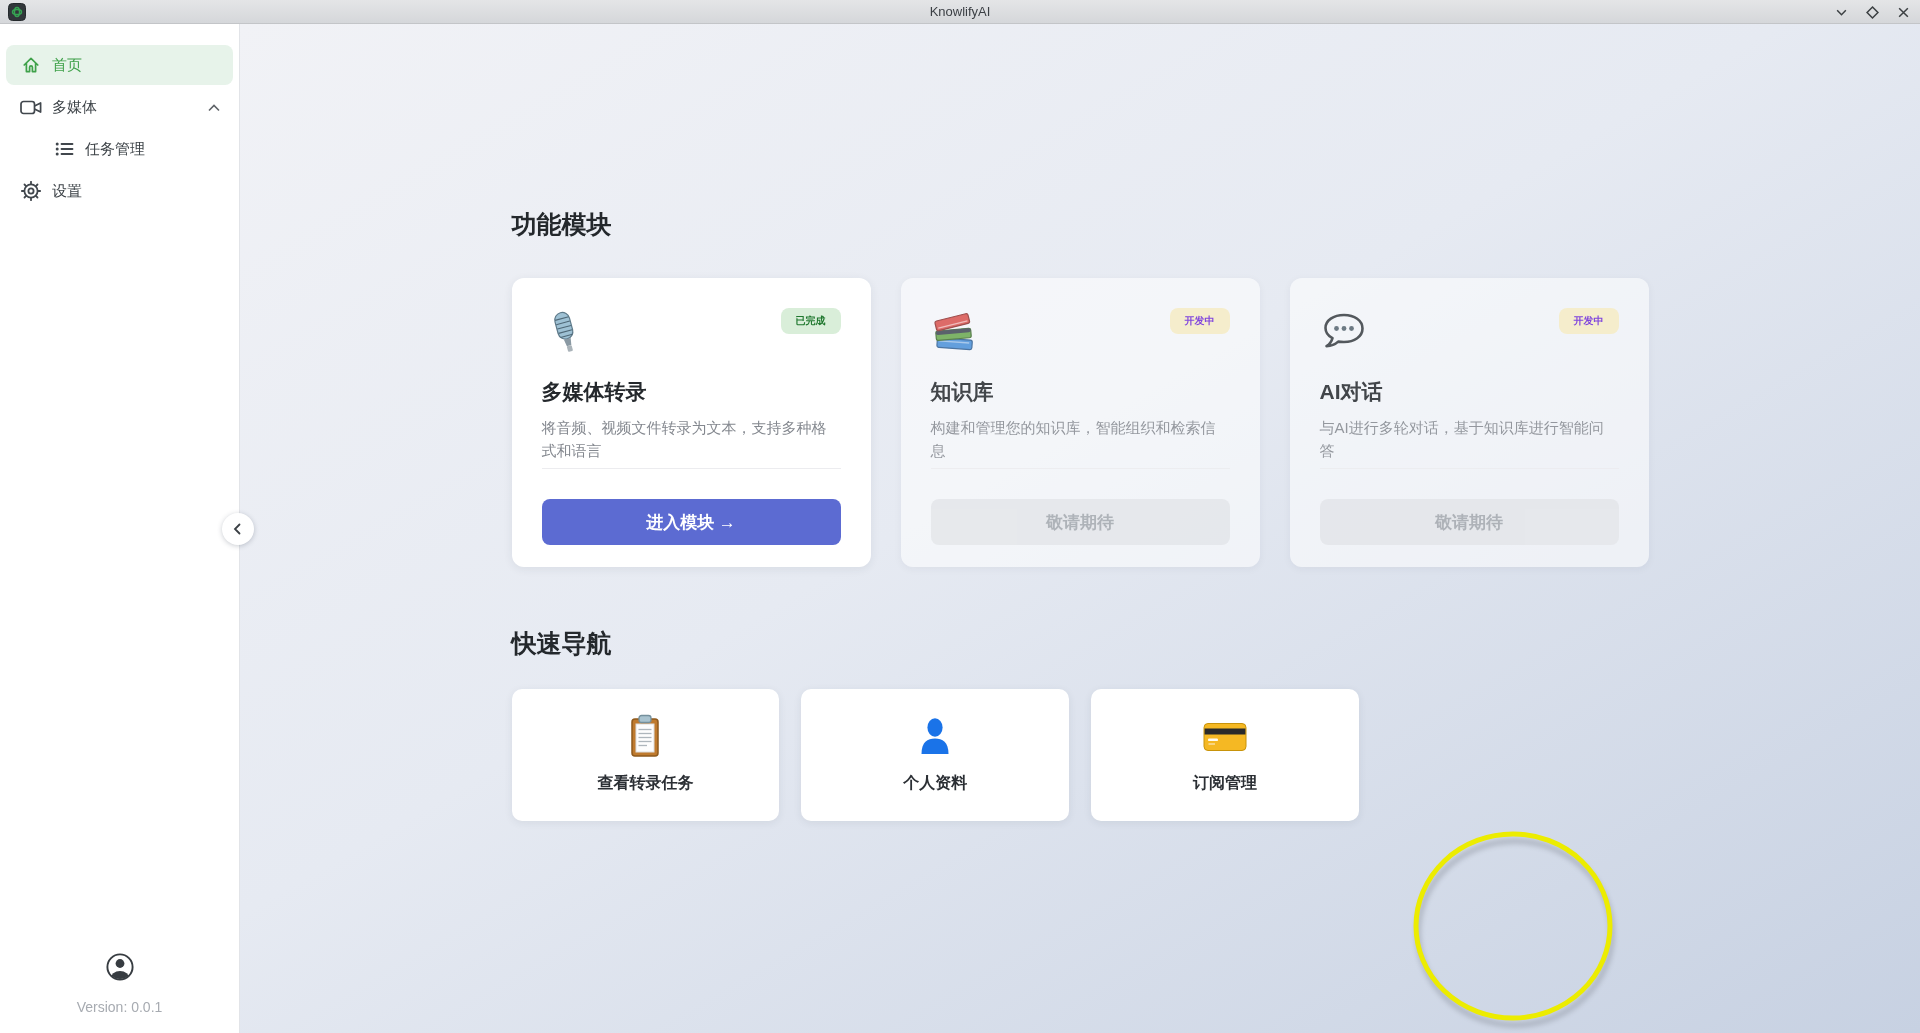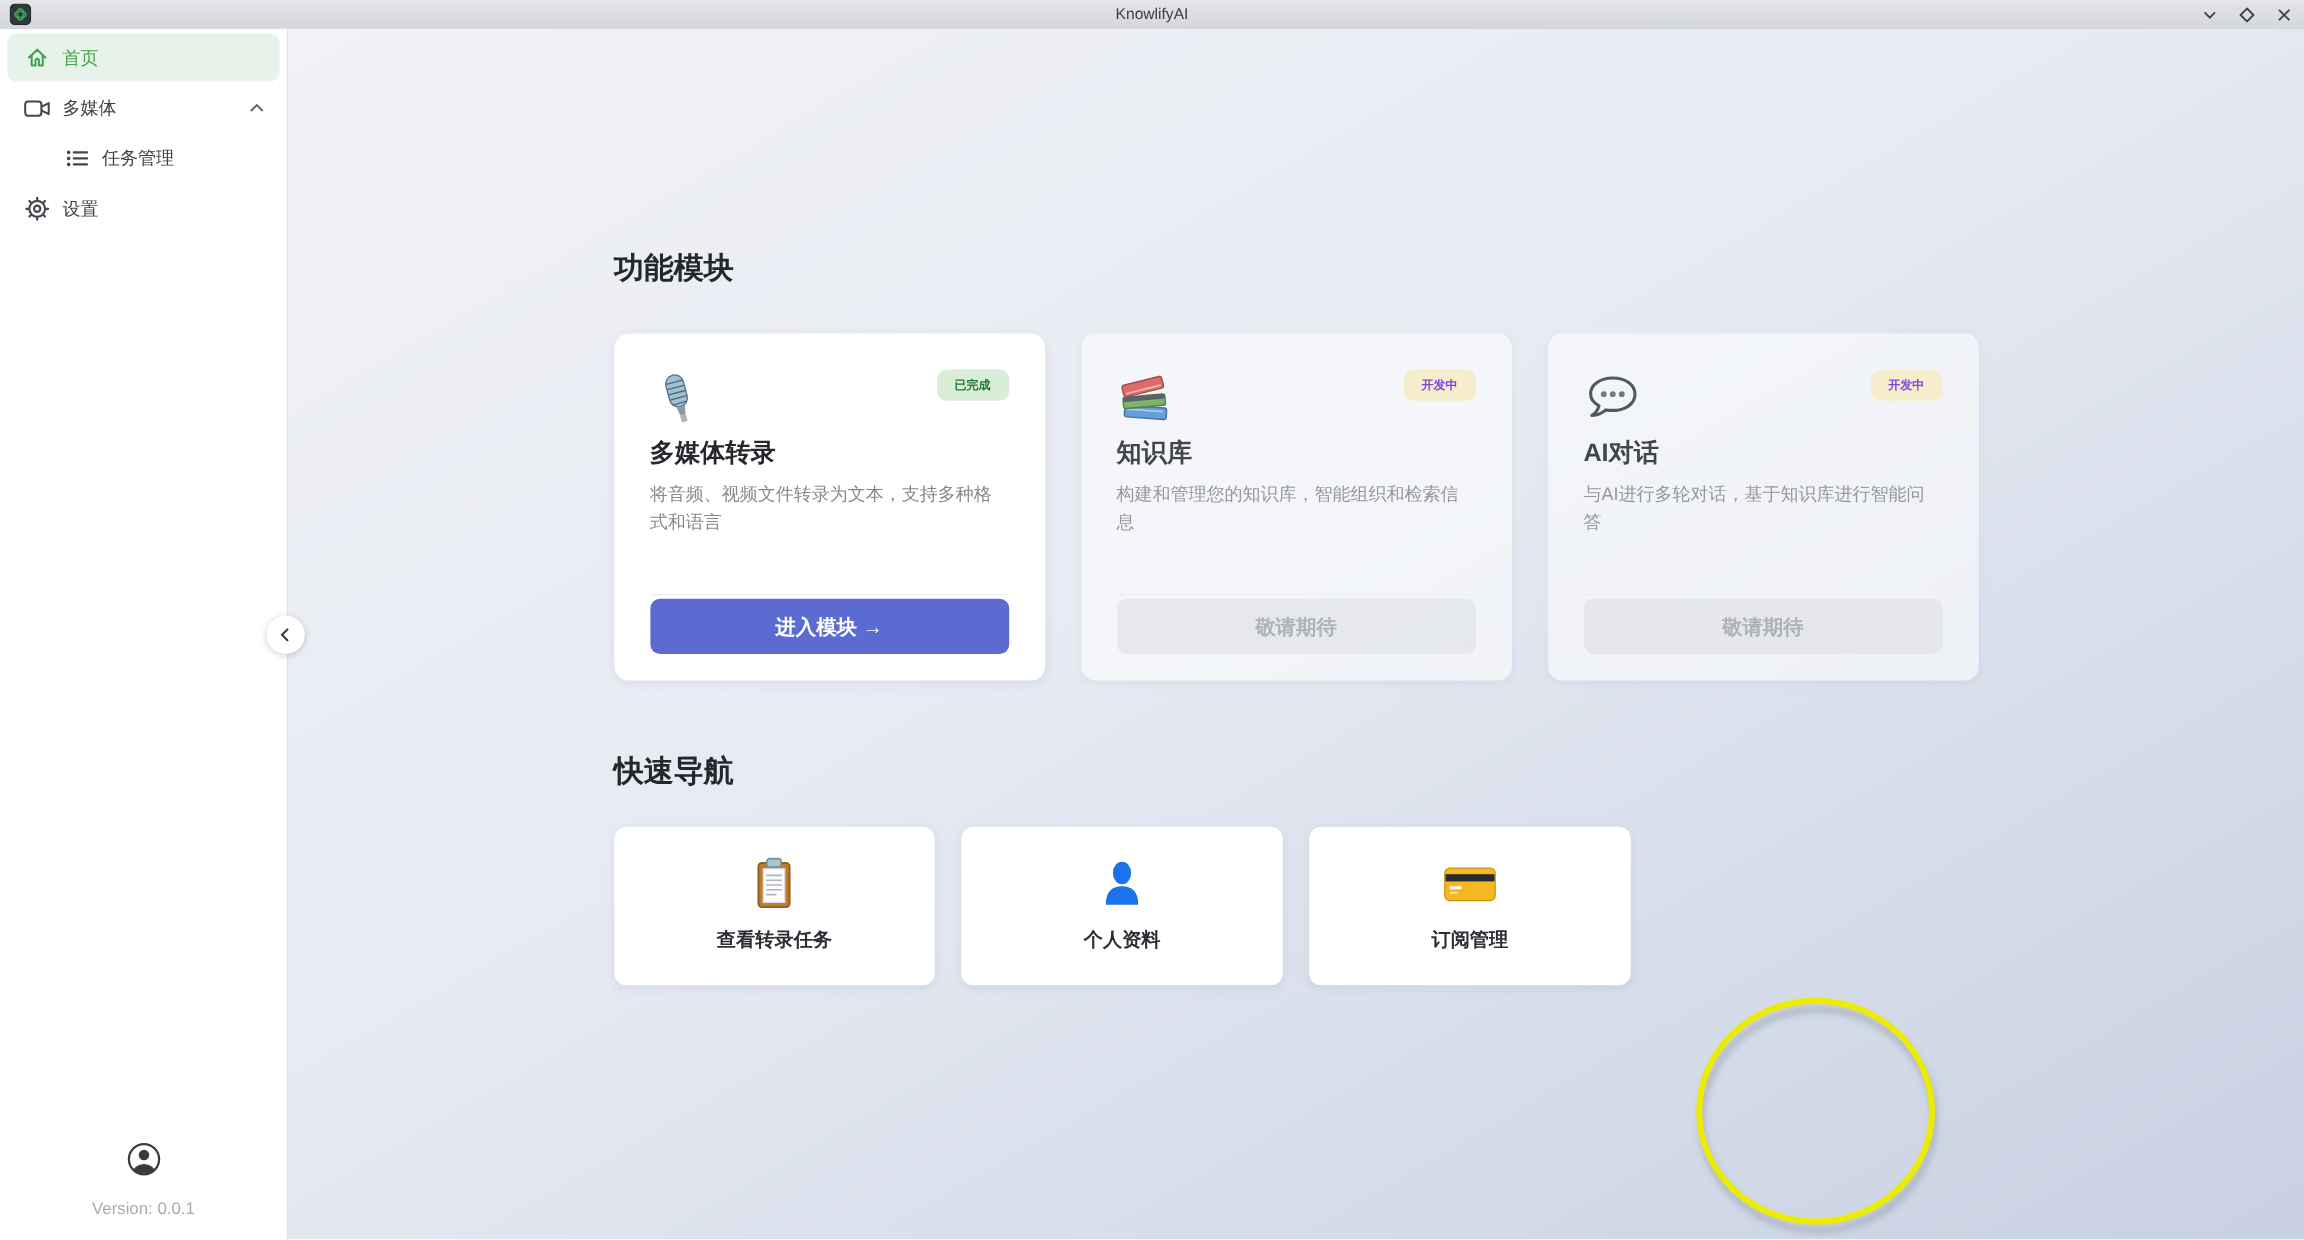--- a/index.html
+++ b/index.html
@@ -15,21 +15,21 @@
   .win-controls { position:absolute; right:6px; top:0; height:24px;
     display:flex; align-items:center; gap:17px; padding-right:4px; }
   .win-btn { width:14px; height:14px; display:flex; align-items:center;
     justify-content:center; cursor:default; }
 
   
   .app { display:flex; height:1009px; position:relative; }
 
   
   .sidebar { width:240px; background:#ffffff; border-right:1px solid #e2e4e8;
-    display:flex; flex-direction:column; padding:3px 6px 10px; }
+    display:flex; flex-direction:column; padding:20px 6px 10px; }
   .nav-item { height:40px; margin:1px 0; border-radius:8px; display:flex;
     align-items:center; gap:10px; padding:0 12px 0 14px; font-size:15px;
     color:#3c4247; cursor:pointer; }
   .nav-item .lbl { flex:1; }
   .nav-item.active { background:#e7f3ea; color:#3fa14a; }
   .nav-item.sub { padding-left:47px; }
   .nav-icon { width:22px; height:22px; display:flex; align-items:center; justify-content:center; }
   .sb-footer { margin-top:auto; display:flex; flex-direction:column;
     align-items:center; gap:13px; padding-bottom:8px; }
   .version { font-size:14px; color:#a7abb1; }
@@ -54,23 +54,23 @@
   .module-card { height:289px; background:#ffffff; border-radius:12px;
     box-shadow:0 2px 10px rgba(35,48,68,.08); padding:30px 30px 22px;
     display:flex; flex-direction:column; position:relative; }
   .module-card.disabled { background:rgba(255,255,255,.55); box-shadow:0 2px 8px rgba(35,48,68,.05); }
   .module-card.disabled .dim { opacity:.85; }
   .mod-head { display:flex; align-items:flex-start; justify-content:space-between; }
   .mod-icon { width:48px; height:48px; display:flex; align-items:center; justify-content:center; }
   .badge { font-size:10px; font-weight:700; padding:6px 15px; border-radius:8px; margin-top:0; }
   .badge.done { background:#d9eed9; color:#20782f; }
   .badge.wip  { background:#f6ecc5; color:#6d28d9; }
-  .mod-title { font-size:21px; font-weight:700; color:#24282c; margin-top:7px; }
+  .mod-title { font-size:21px; font-weight:700; color:#24282c; margin-top:22px; }
   .mod-desc { font-size:15px; line-height:1.5; color:#84888f; margin-top:11px; }
-  .mod-footer { margin-top:auto; border-top:1px solid #ececef; padding-top:3px; }
+  .mod-footer { margin-top:auto; border-top:1px solid #ececef; padding-top:30px; }
   .mod-btn { width:100%; height:46px; border:none; border-radius:8px;
     font-size:17px; font-weight:600; cursor:pointer;
     font-family:"Liberation Sans","DejaVu Sans",sans-serif; }
   .mod-btn.primary { background:#5c6bd2; color:#ffffff; }
   .mod-btn.disabled { background:#e4e6ea; color:#a3a8ae; cursor:default;font-family:Liberation Mono, monospace; }
 
   
   .quick-grid { display:grid; grid-template-columns:repeat(4,1fr); gap:22px;
     margin-top:30px; }
   .quick-card { height:132px; background:#ffffff; border-radius:10px;

